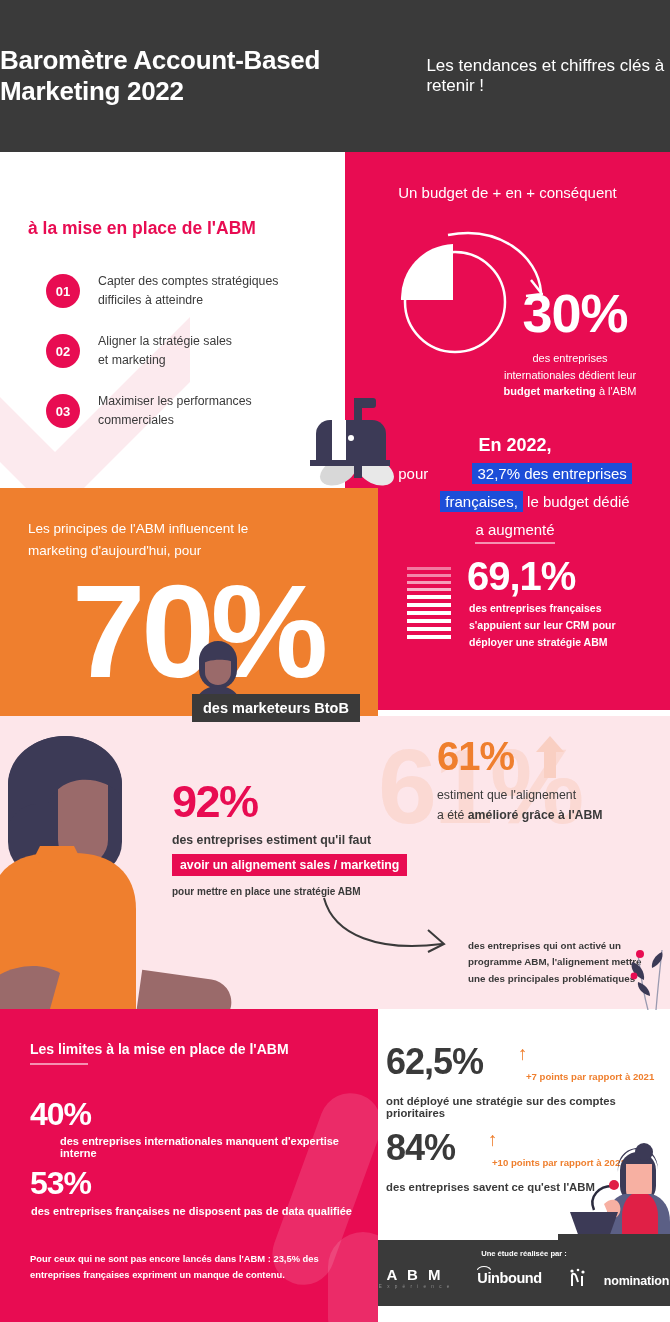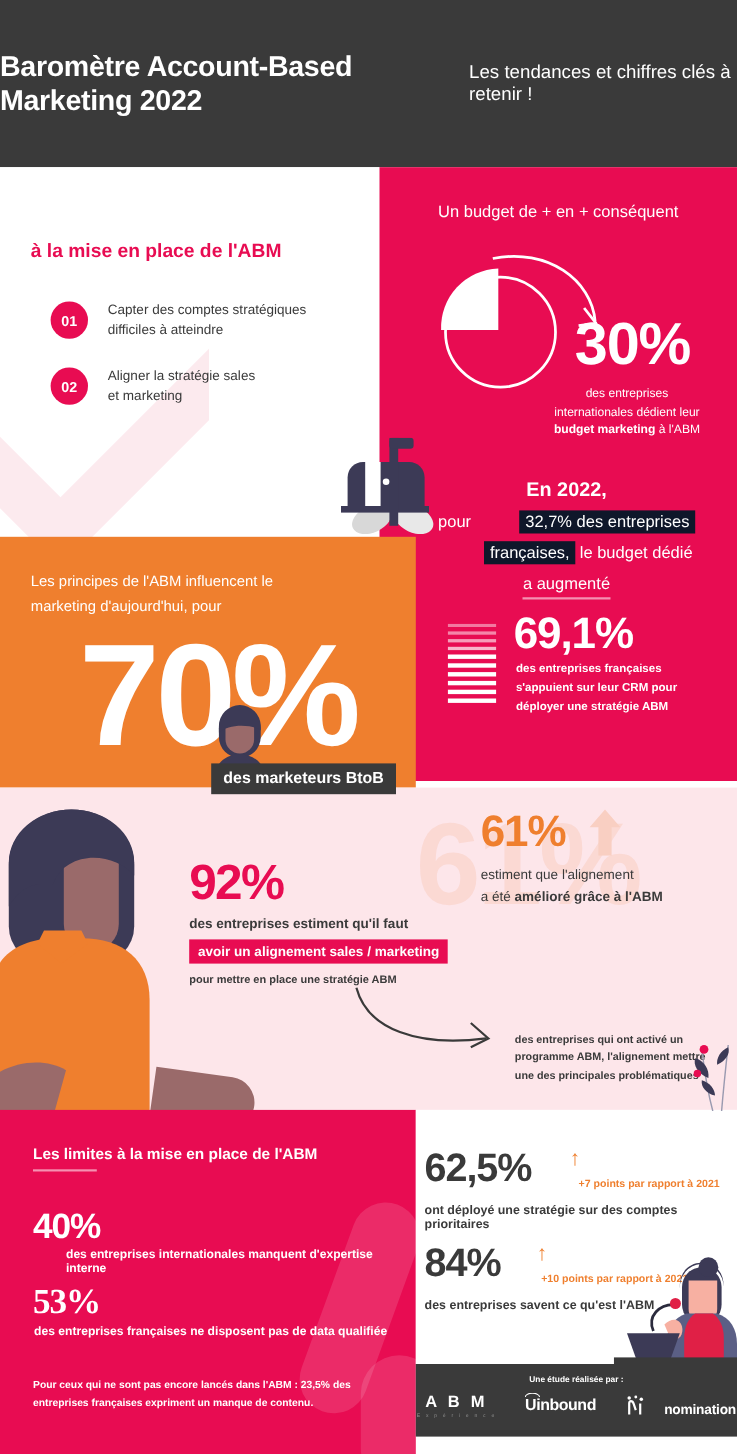--- a/index.html
+++ b/index.html
@@ -72,21 +72,21 @@
   }
   .sub30 {
     position:absolute; left:130px; top:198px; width:190px; text-align:center;
     color:#fff; font-size:11px; line-height:1.5;
   }
   .sub30 b { font-weight:bold; }
   .en2022 {
     position:absolute; left:20px; top:280px; width:300px; text-align:center;
     color:#fff; font-size:18px; font-weight:bold; line-height:1.55;
   }
-  .en2022 .mark { background:#0f172a; padding:2px 5px;margin-left:40px; }
+  .en2022 .mark { background:#1d4ed8; padding:2px 5px;margin-left:40px; }
   .en2022 .l2 { font-weight:normal; font-size:15px; }
   .en2022 .underl { border-bottom:2px solid rgba(255,255,255,.55); padding-bottom:4px; }
   .crm-bars { position:absolute; left:62px; top:415px; width:48px; height:72px; }
   .big691 {
     position:absolute; left:122px; top:402px;
     color:#fff; font-size:40px; font-weight:bold; letter-spacing:-1px;
   }
   .sub691 {
     position:absolute; left:124px; top:448px; width:190px;
     color:#fff; font-size:10.5px; line-height:1.62; font-weight:bold;
@@ -171,21 +171,21 @@
   .limits-title {
     position:absolute; left:30px; top:32px; color:#fff;
     font-size:14px; font-weight:bold;
   }
   .limits-rule {
     position:absolute; left:30px; top:54px; width:58px; height:2px;
     background:rgba(255,255,255,.55);
   }
   .big40 { position:absolute; left:30px; top:87px; color:#fff; font-size:32px; font-weight:bold; letter-spacing:-1px;}
   .sub40 { position:absolute; left:31px; top:126px; color:#fff; font-size:11px; font-weight:bold;margin-left:29px;}
-  .big53 { position:absolute; left:30px; top:156px; color:#fff; font-size:32px; font-weight:bold; letter-spacing:-1px;font-family:Liberation Serif, serif;}
+  .big53 { position:absolute; left:30px; top:156px; color:#fff; font-size:32px; font-weight:bold; letter-spacing:-1px;}
   .sub53 { position:absolute; left:31px; top:196px; color:#fff; font-size:11px; font-weight:bold;}
   .limits-foot {
     position:absolute; left:30px; top:242px; width:300px; color:#fff;
     font-size:9.4px; line-height:1.72; font-weight:bold;
   }
 
   
   .whitestats {
     position:absolute; left:378px; top:1009px; width:292px; height:231px;
     background:#ffffff; overflow:hidden;
@@ -248,20 +248,27 @@
         <div class="motiv-text">
           <span>Capter des comptes stratégiques</span><br>
           <span>difficiles à atteindre</span>
         </div>
       </div>
       <div class="motiv-item">
         <div class="motiv-badge">02</div>
         <div class="motiv-text">
           <span>Aligner la stratégie sales</span><br>
           <span>et marketing</span>
+        </div>
+      </div>
+      <div class="motiv-item">
+        <div class="motiv-badge">03</div>
+        <div class="motiv-text">
+          <span>Maximiser les performances</span><br>
+          <span>commerciales</span>
         </div>
       </div>
     </div>
   </div>
 
   <div class="budget">
     <div class="budget-title">Un budget de + en + conséquent</div>
 
     <svg class="pie-wrap" viewBox="0 0 150 130">
       <circle cx="62" cy="72" r="50" fill="none" stroke="#ffffff" stroke-width="2.5"></circle>

